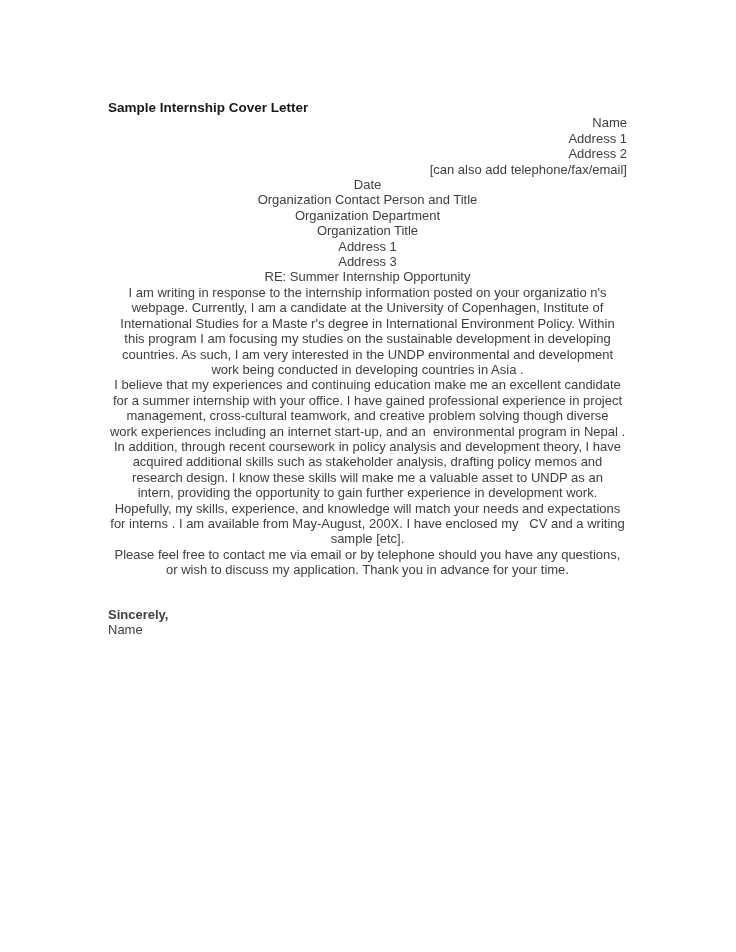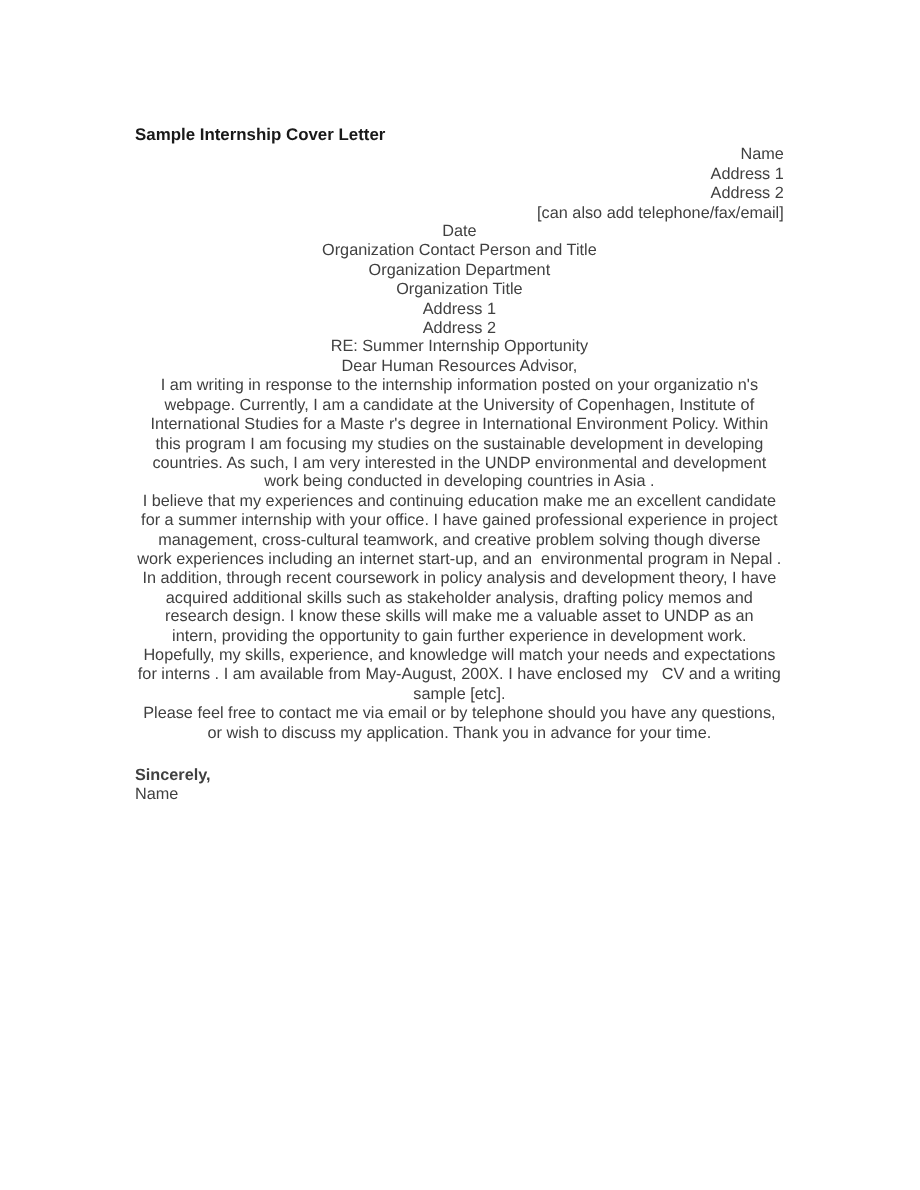--- a/index.html
+++ b/index.html
@@ -39,21 +39,21 @@
   }
   .date,
   .recipient-block,
   .subject,
   .salutation,
   .para {
     margin-bottom: 15.4px;
     text-align: center;
   }
   .para.last-para {
-    margin-bottom: 19px;
+    margin-bottom: 29px;
   }
   .closing {
     margin-bottom: 15.4px;
     font-weight: bold;
   }
   .signature {
     margin-bottom: 30.8px;
   }
   .enclosures {
     margin-bottom: 0;
@@ -71,25 +71,24 @@
 Address 1
 Address 2
 [can also add telephone/fax/email]</div>
 
     <div class="date">Date</div>
 
     <div class="recipient-block">Organization Contact Person and Title
 Organization Department
 Organization Title
 Address 1
-Address 2</div>
+Address 3</div>
 
     <div class="subject">RE: Summer Internship Opportunity</div>
 
-    <div class="salutation">Dear Human Resources Advisor,</div>
 
     <div class="para">I am writing in response to the internship information posted on your organizatio n's
 webpage. Currently, I am a candidate at the University of Copenhagen, Institute of
 International Studies for a Maste r's degree in International Environment Policy. Within
 this program I am focusing my studies on the sustainable development in developing
 countries. As such, I am very interested in the UNDP environmental and development
 work being conducted in developing countries in Asia .</div>
 
     <div class="para">I believe that my experiences and continuing education make me an excellent candidate
 for a summer internship with your office. I have gained professional experience in project

